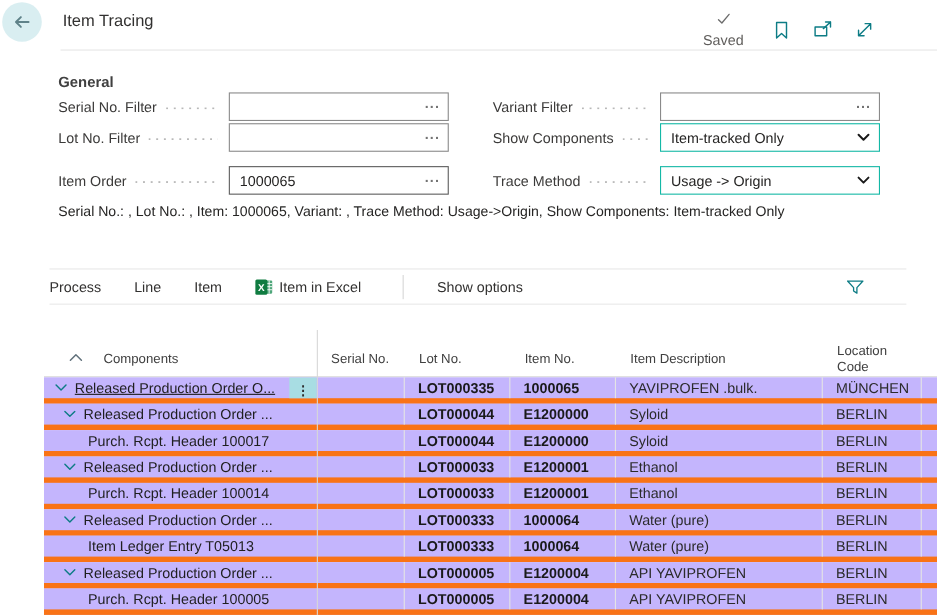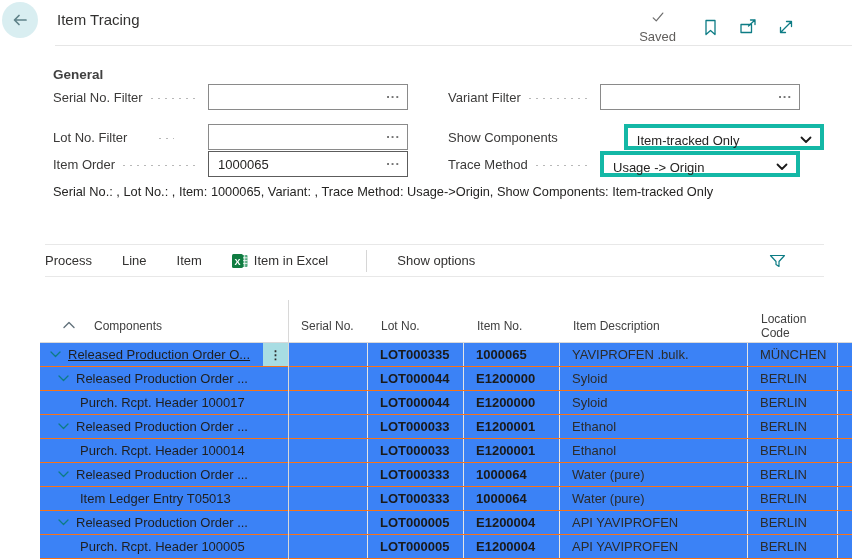--- a/index.html
+++ b/index.html
@@ -24,46 +24,46 @@
   .field-row .flabel { font-size:13px; color:#3b3a39; white-space:nowrap; flex:none; }
   .leader { flex:1; height:3px; margin:2px 10px 0 8px;
             background-image:radial-gradient(circle 1px at 1px 1.5px, #b8b8b8 95%, transparent);
             background-size:7px 3px; background-repeat:repeat-x; }
   .ctl { flex:none; width:200px; height:26px; position:relative; background:#fff; }
   .ctl-input { border:1px solid #8a8a8a; }
   .ctl-input.active { border:1px solid #5c5c5c; }
   .ctl-input .val { position:absolute; left:9px; top:5px; font-size:13px; color:#252423; }
   .assist { position:absolute; right:7px; top:1px; font-size:13px; font-weight:700; color:#737373;
             letter-spacing:1px; background:none; border:none; cursor:pointer; }
-  .ctl-select { border:4px solid #14b8a6; cursor:pointer; }
+  .ctl-select { border:1px solid #14b8a6; cursor:pointer; }
   .ctl-select .val { position:absolute; left:9px; top:5px; font-size:13px; color:#252423; }
   .ctl-select svg { position:absolute; right:8px; top:8px; }
   .lcol { left:53px; width:355px; }
   .rcol { left:448px; width:352px; }
-  .frow1 { top:24px; } .frow2 { top:64px;gap:24px; } .frow3 { top:91px; }
+  .frow1 { top:24px; } .frow2 { top:52px; } .frow3 { top:91px; }
   .summary { position:absolute; top:124px; left:53px; font-size:12.8px; color:#252423; }
 
   
   .toolbar { position:absolute; top:244px; left:45px; right:28px; height:33px;
              border-top:1px solid #e8e8e8; border-bottom:1px solid #e8e8e8;
              display:flex; align-items:center; }
   .tb-item { background:none; border:none; font-family:inherit; font-size:13px; color:#323130;
              cursor:pointer; padding:0; margin-right:30px; display:flex; align-items:center; gap:6px; }
   .tb-sep { width:1px; height:22px; background:#d6d6d6; margin:0 30px 0 8px; }
   .funnel-btn { margin-left:auto; margin-right:38px; background:none; border:none; cursor:pointer; display:flex; }
 
   
   .grid { position:absolute; top:310px; left:40px; right:0; }
   .freeze-line { position:absolute; top:-10px; bottom:-217px; left:248px; width:1px; background:#d8d8d8; height:259px; }
   .ghead, .trow { display:grid; grid-template-columns:248px 80px 96px 96px 188px 90px 1fr; }
   .ghead { height:33px; border-bottom:1px solid #d9d9d9; }
   .hcell { font-size:12px; color:#404040; display:flex; align-items:center; padding-left:13px; cursor:pointer; }
   .hcell.hdesc { padding-left:54px; }
   .collapse-all { position:absolute; left:22px; top:10px; background:none; border:none; cursor:pointer; display:flex; }
-  .trow { height:24px; border-bottom:1px solid #f97316; background:#3b82f6; }
+  .trow { height:24px; border-bottom:5px solid #f97316; background:#c4b5fd; }
   .cell { font-size:13px; color:#2b2b2b; display:flex; align-items:center; padding-left:12px;
           border-right:1px solid #e4e4e4; overflow:hidden; white-space:nowrap; }
   .c-desc { position:relative; border-right:none; padding-left:40px; }
   .lvl1 { padding-left:10px; } .lvl2 { padding-left:18px; }
   .tree-chevron { display:flex; align-items:center; margin-right:7px; cursor:pointer; }
   .desc-text { color:#1f1f1f; }
   .link { text-decoration:underline; cursor:pointer; }
   .bold { font-weight:700; color:#1a1a1a; }
   .c-last { border-right:none; }
   .row-ellipsis { position:absolute; right:0px; top:0px; width:25px; height:23px; background:#a8dde3;

